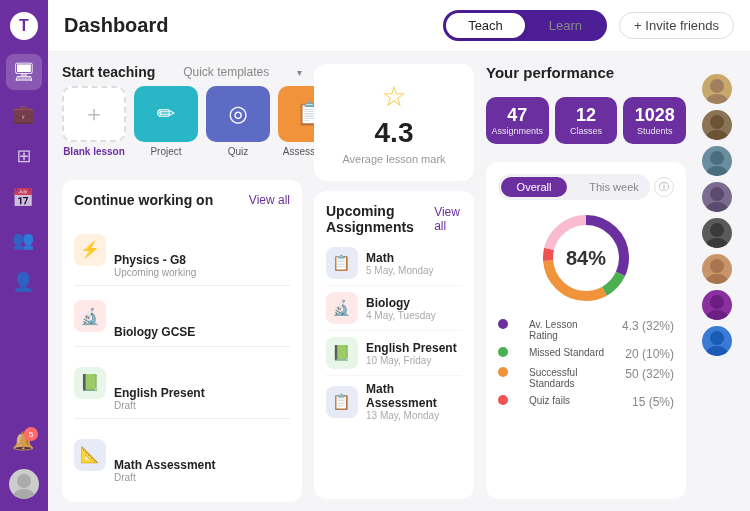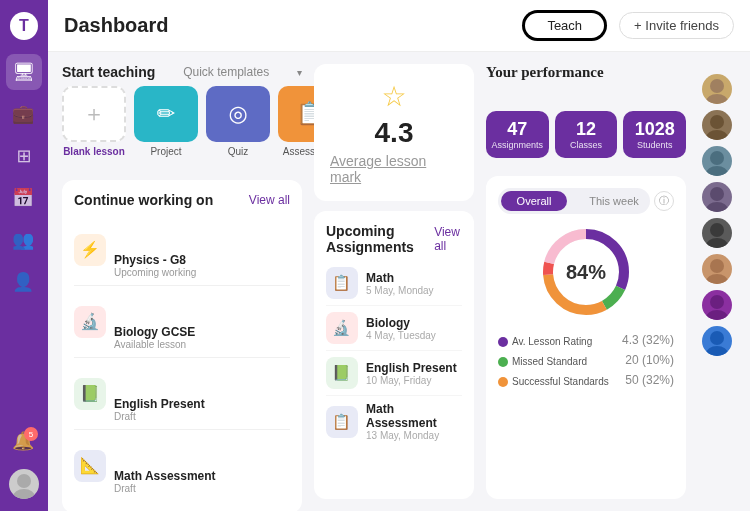--- a/index.html
+++ b/index.html
@@ -80,21 +80,21 @@
       gap: 12px;
     }
     .header-title {
       font-size: 20px;
       font-weight: 700;
       color: #222;
       flex: 1;
     }
     .tab-group {
       display: flex;
-      background: #000000;
+      background: #4c1d95;
       border-radius: 20px;
       padding: 3px;
       gap: 2px;
     }
     .tab-btn {
       padding: 5px 22px;
       border-radius: 16px;
       border: none;
       font-size: 13px;
       cursor: pointer;
@@ -231,21 +231,21 @@
       border-radius: 12px;
       padding: 16px;
       display: flex;
       flex-direction: column;
       align-items: center;
       justify-content: center;
       gap: 4px;
     }
     .avg-star { font-size: 28px; color: #f5c842; }
     .avg-number { font-size: 28px; font-weight: 700; color: #222; }
-    .avg-label { font-size: 14px; color: #999; text-decoration: underline; }
+    .avg-label { font-size: 11px; color: #999; }
 
     
     .upcoming-card {
       background: white;
       border-radius: 12px;
       padding: 12px;
       flex: 1;
     }
     .upcoming-item {
       display: flex;
@@ -274,22 +274,21 @@
       width: 200px;
       flex-shrink: 0;
       display: flex;
       flex-direction: column;
       gap: 10px;
     }
     .perf-title {
       font-size: 15px;
       font-weight: 700;
       color: #222;
-      margin-bottom: 20px;
-      font-family: Liberation Serif, serif;
+      margin-bottom: 6px;
     }
     .perf-stats {
       display: flex;
       gap: 6px;
       margin-bottom: 8px;
     }
     .perf-stat {
       background: #6b2fa0;
       border-radius: 10px;
       flex: 1;
@@ -341,22 +340,22 @@
     .donut-center {
       position: absolute;
       font-size: 20px;
       font-weight: 700;
       color: #333;
     }
 
     
     .metric-item {
       display: flex;
-      align-items: flex-end;
-      gap: 4px;
+      align-items: flex-start;
+      gap: 21px;
       padding: 3px 0;
     }
     .metric-dot {
       width: 10px; height: 10px;
       border-radius: 50%;
       flex-shrink: 0;
     }
     .metric-label { font-size: 10px; color: #555; flex: 1; }
     .metric-value { font-size: 12px; color: #888; }
 
@@ -413,20 +412,21 @@
       </svg>
   </div>
 </div>
 
 <div class="main">
 
   <div class="header">
     <div class="header-title">Dashboard</div>
     <div class="tab-group">
       <button class="tab-btn active">Teach</button>
+      <button class="tab-btn inactive">Learn</button>
     </div>
     <button class="invite-btn">+ Invite friends</button>
   </div>
 
   <div class="body">
 
     <div class="left-col">
 
       <div>
         <div class="section-header">
@@ -463,21 +463,20 @@
           <div class="cwon-item-icon physics">⚡</div>
           <div class="cwon-item-info">
             <div class="cwon-item-name">Physics - G8</div>
             <div class="cwon-item-sub">Upcoming working</div>
           </div>
         </div>
         <div class="cwon-item">
           <div class="cwon-item-icon biology">🔬</div>
           <div class="cwon-item-info">
             <div class="cwon-item-name">Biology GCSE</div>
-            <div class="cwon-item-sub">Available lesson</div>
           </div>
         </div>
         <div class="cwon-item">
           <div class="cwon-item-icon english">📗</div>
           <div class="cwon-item-info">
             <div class="cwon-item-name">English Present</div>
             <div class="cwon-item-sub">Draft</div>
           </div>
         </div>
         <div class="cwon-item">
@@ -586,20 +585,25 @@
           <div class="metric-item">
             <div class="metric-dot" style="background:#4caf50;"></div>
             <span class="metric-label">Missed Standard</span>
             <span class="metric-value">20 (10%)</span>
           </div>
           <div class="metric-item">
             <div class="metric-dot" style="background:#f0933a;"></div>
             <span class="metric-label">Successful Standards</span>
             <span class="metric-value">50 (32%)</span>
           </div>
+          <div class="metric-item">
+            <div class="metric-dot" style="background:#ef5350;"></div>
+            <span class="metric-label">Quiz fails</span>
+            <span class="metric-value">15 (5%)</span>
+          </div>
         </div>
       </div>
     </div>
 
     <div class="avatars-col">
       <div class="avatar-img" style="background:#c8a86b;">
         <svg viewBox="0 0 30 30">
             <circle cx="15" cy="12" r="7" fill="#a08060"></circle>
             <ellipse cx="15" cy="28" rx="11" ry="8" fill="#a08060"></ellipse>
           </svg>

